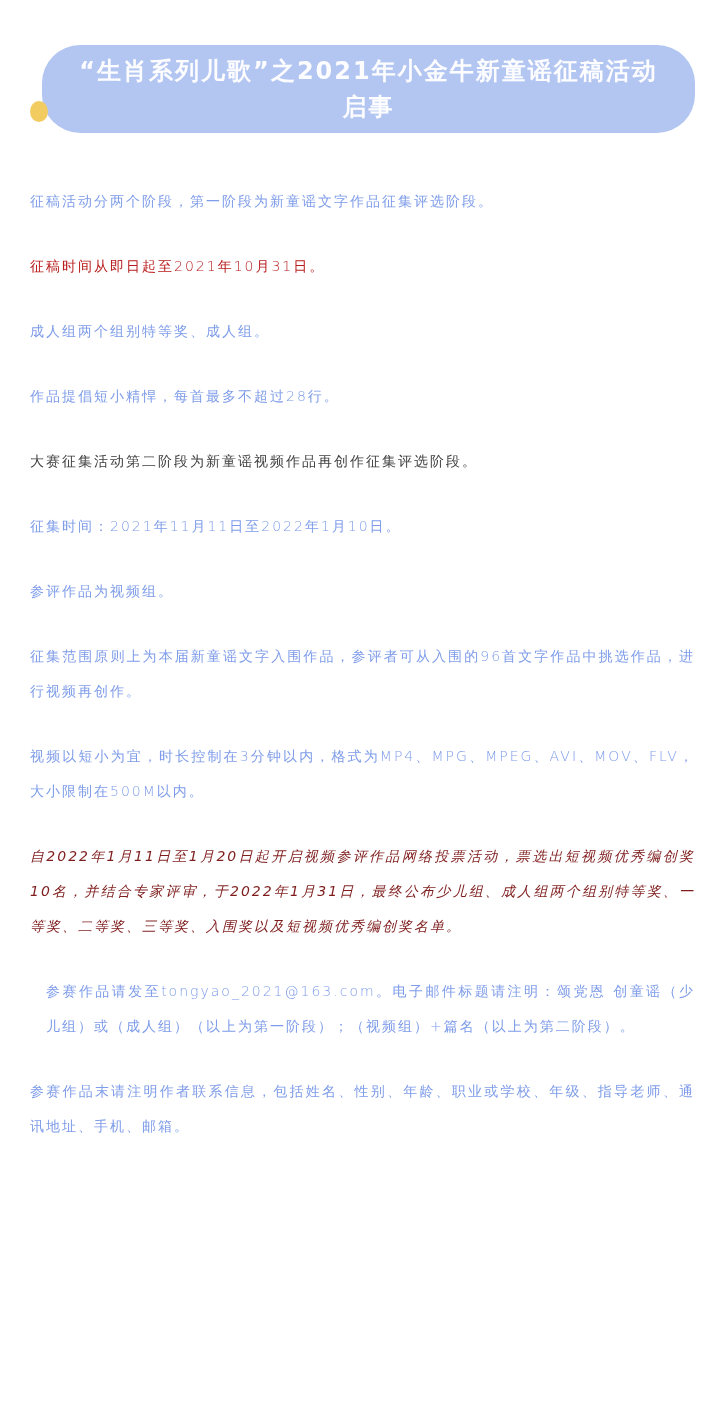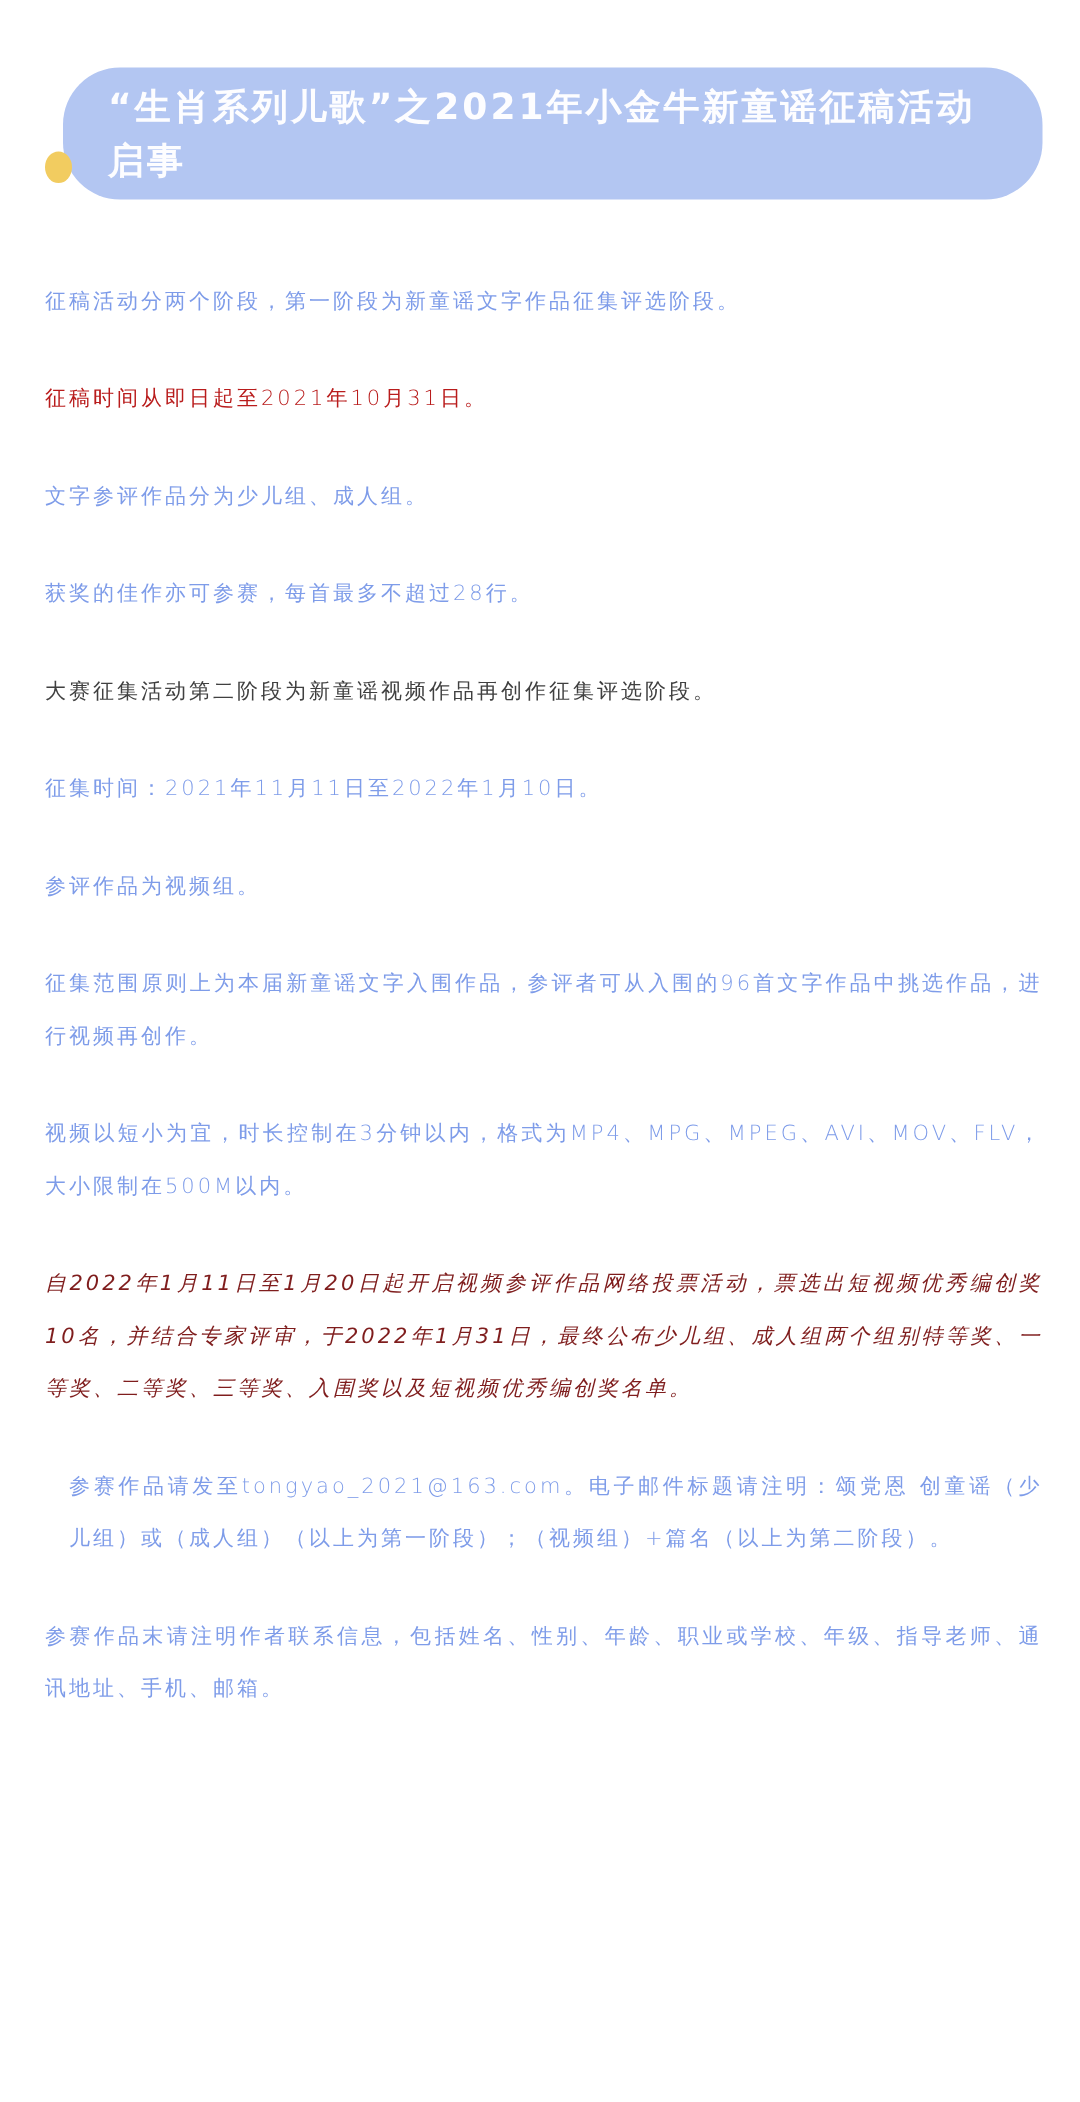--- a/index.html
+++ b/index.html
@@ -35,20 +35,21 @@
     justify-content: center;
     padding: 8px 30px;
   }
 
   .header-title {
     color: #fdfdff;
     font-size: 24px;
     font-weight: bold;
     letter-spacing: 2px;
     line-height: 36px;
+    text-align: center;
   }
 
   .header-dot {
     position: absolute;
     left: 30px;
     top: 101px;
     width: 18px;
     height: 21px;
     border-radius: 50%;
     background: #f2cc60;
@@ -83,22 +84,22 @@
   <div class="header-wrap">
     <div class="header-pill" style="background-color: rgb(179, 198, 242);">
       <div class="header-title" style="color: rgb(253, 253, 255);">“生肖系列儿歌”之2021年小金牛新童谣征稿活动启事</div>
     </div>
     <span class="header-dot" style="background-color: rgb(242, 204, 96);"></span>
   </div>
 
   <div class="content">
       <p style="color: rgb(126, 156, 233);">征稿活动分两个阶段，第一阶段为新童谣文字作品征集评选阶段。</p>
       <p style="color: #b91c1c;">征稿时间从即日起至2021年10月31日。</p>
-      <p style="color: rgb(126, 156, 233);">文字参评作品分为少儿组、成人组。</p>
-      <p style="color: rgb(126, 156, 233);">获奖的佳作亦可参赛，每首最多不超过28行。</p>
+      <p style="color: rgb(126, 156, 233);">成人组两个组别特等奖、成人组。</p>
+      <p style="color: rgb(126, 156, 233);">作品提倡短小精悍，每首最多不超过28行。</p>
       <p style="color: #404040;">大赛征集活动第二阶段为新童谣视频作品再创作征集评选阶段。</p>
       <p style="color: rgb(126, 156, 233);">征集时间：2021年11月11日至2022年1月10日。</p>
       <p style="color: rgb(126, 156, 233);">参评作品为视频组。</p>
       <p style="color: rgb(126, 156, 233);">征集范围原则上为本届新童谣文字入围作品，参评者可从入围的96首文字作品中挑选作品，进行视频再创作。</p>
       <p style="color: rgb(126, 156, 233);">视频以短小为宜，时长控制在3分钟以内，格式为MP4、MPG、MPEG、AVI、MOV、FLV，大小限制在500M以内。</p>
       <p style="color: #7f1d1d; font-style: italic;">自2022年1月11日至1月20日起开启视频参评作品网络投票活动，票选出短视频优秀编创奖10名，并结合专家评审，于2022年1月31日，最终公布少儿组、成人组两个组别特等奖、一等奖、二等奖、三等奖、入围奖以及短视频优秀编创奖名单。</p>
       <p style="color: rgb(126, 156, 233); margin-left: 16px;">参赛作品请发至tongyao_2021@163.com。电子邮件标题请注明：颂党恩 创童谣（少儿组）或（成人组）（以上为第一阶段）；（视频组）+篇名（以上为第二阶段）。</p>
       <p style="color: rgb(126, 156, 233);">参赛作品末请注明作者联系信息，包括姓名、性别、年龄、职业或学校、年级、指导老师、通讯地址、手机、邮箱。</p>
     </div>
 

